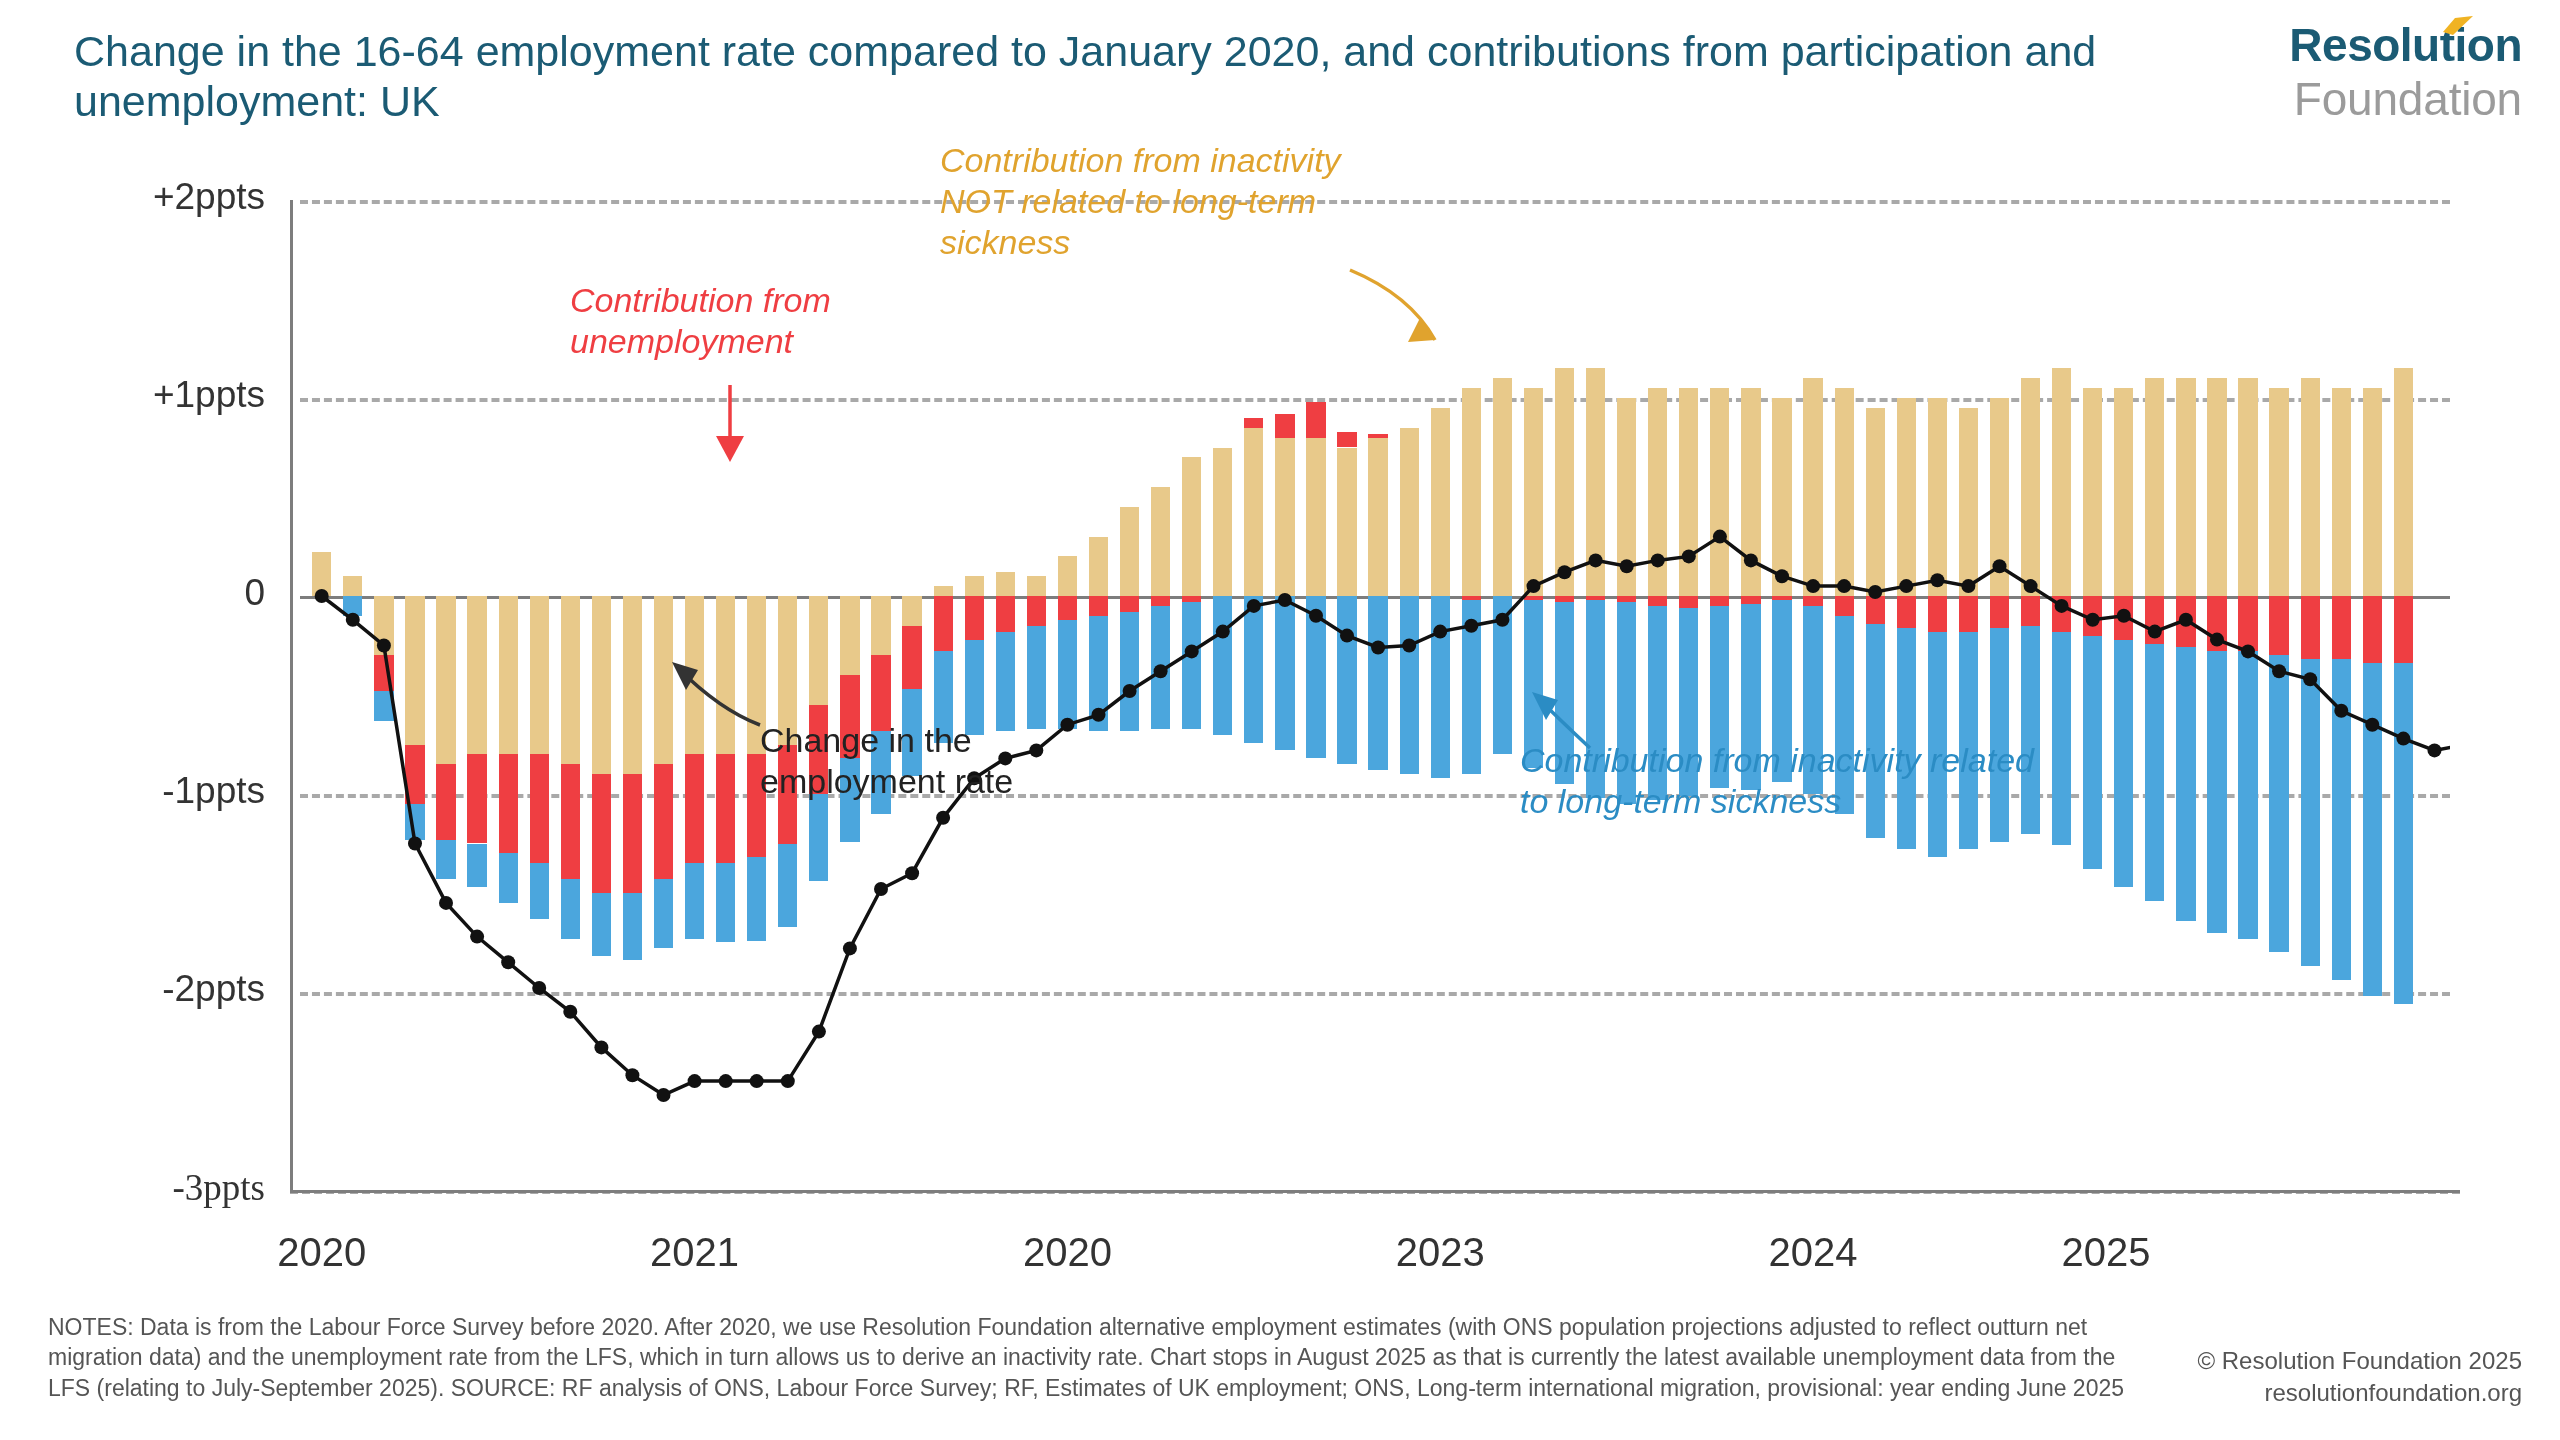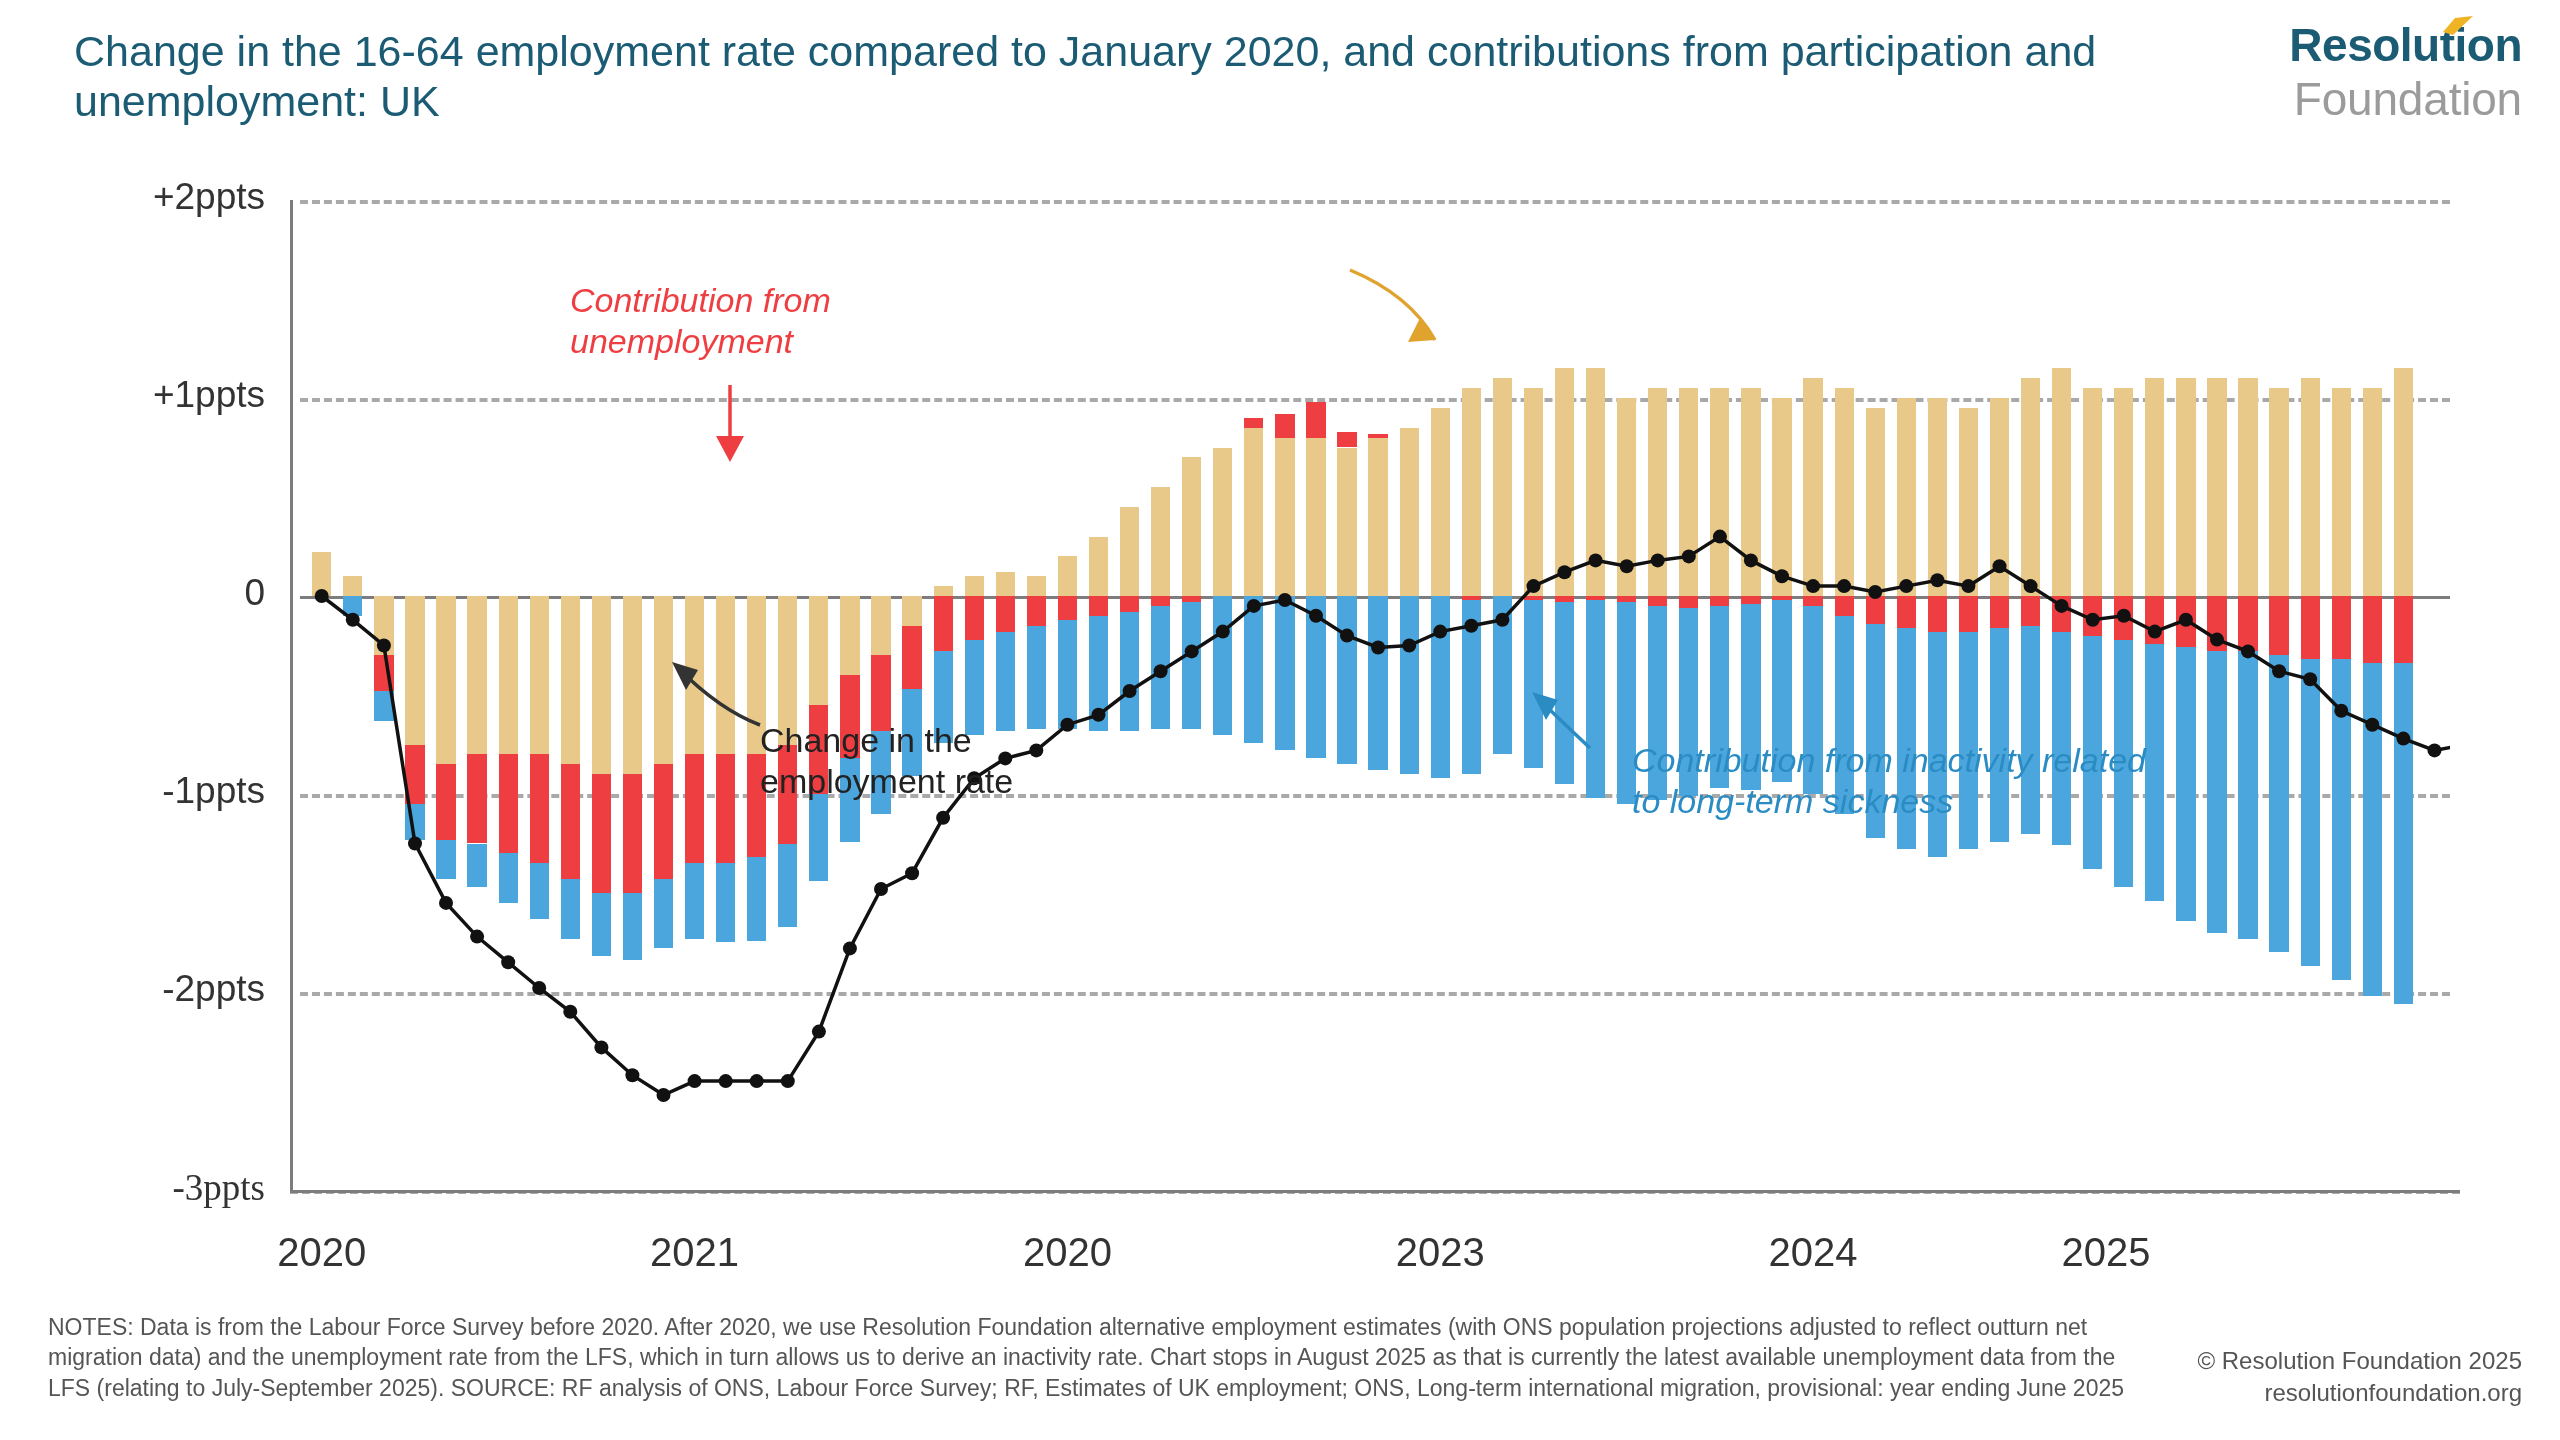--- a/index.html
+++ b/index.html
@@ -365,23 +365,24 @@
       <circle cx="1948.0" cy="451.4" r="7" fill="#111111"></circle>
       <circle cx="1979.1" cy="471.2" r="7" fill="#111111"></circle>
       <circle cx="2010.2" cy="479.2" r="7" fill="#111111"></circle>
       <circle cx="2041.3" cy="510.8" r="7" fill="#111111"></circle>
       <circle cx="2072.3" cy="524.7" r="7" fill="#111111"></circle>
       <circle cx="2103.4" cy="538.6" r="7" fill="#111111"></circle>
       <circle cx="2134.5" cy="550.4" r="7" fill="#111111"></circle>
       <circle cx="2165.5" cy="544.5" r="7" fill="#111111"></circle>
     </svg>
     <div class="axis-h" style="top: 990px;"></div>
+    <div class="annot orange" style="left: 640px; top: -60px; width: 440px;">Contribution from inactivity NOT related to long-term sickness</div>
     <div class="annot red" style="left: 270px; top: 80px; width: 360px;">Contribution from unemployment</div>
     <div class="annot black" style="left: 460px; top: 520px; width: 300px;">Change in the employment rate</div>
-    <div class="annot blue" style="left: 1332px; top: 540px; width: 520px; font-style: italic;">Contribution from inactivity related to long-term sickness</div>
+    <div class="annot blue" style="left: 1220px; top: 540px; width: 520px; font-style: italic;">Contribution from inactivity related to long-term sickness</div>
     <svg class="overlay" width="2150" height="990">
       <path d="M1050 70 Q1110 95 1135 140" fill="none" stroke="#e0a32e" stroke-width="3.5"></path>
       <polygon points="1135,140,1120,118,1108,142" fill="#e0a32e"></polygon>
       <path d="M430 185 L430 255" fill="none" stroke="#ef3e42" stroke-width="3.5"></path>
       <polygon points="430,262,416,236,444,236" fill="#ef3e42"></polygon>
       <path d="M460 525 Q420 510 378 468" fill="none" stroke="#333" stroke-width="3.5"></path>
       <polygon points="372,462,398,470,386,490" fill="#333"></polygon>
       <path d="M1290 548 Q1260 520 1238 498" fill="none" stroke="#2b8cc4" stroke-width="3.5"></path>
       <polygon points="1232,492,1258,500,1246,520" fill="#2b8cc4"></polygon>
     </svg>

